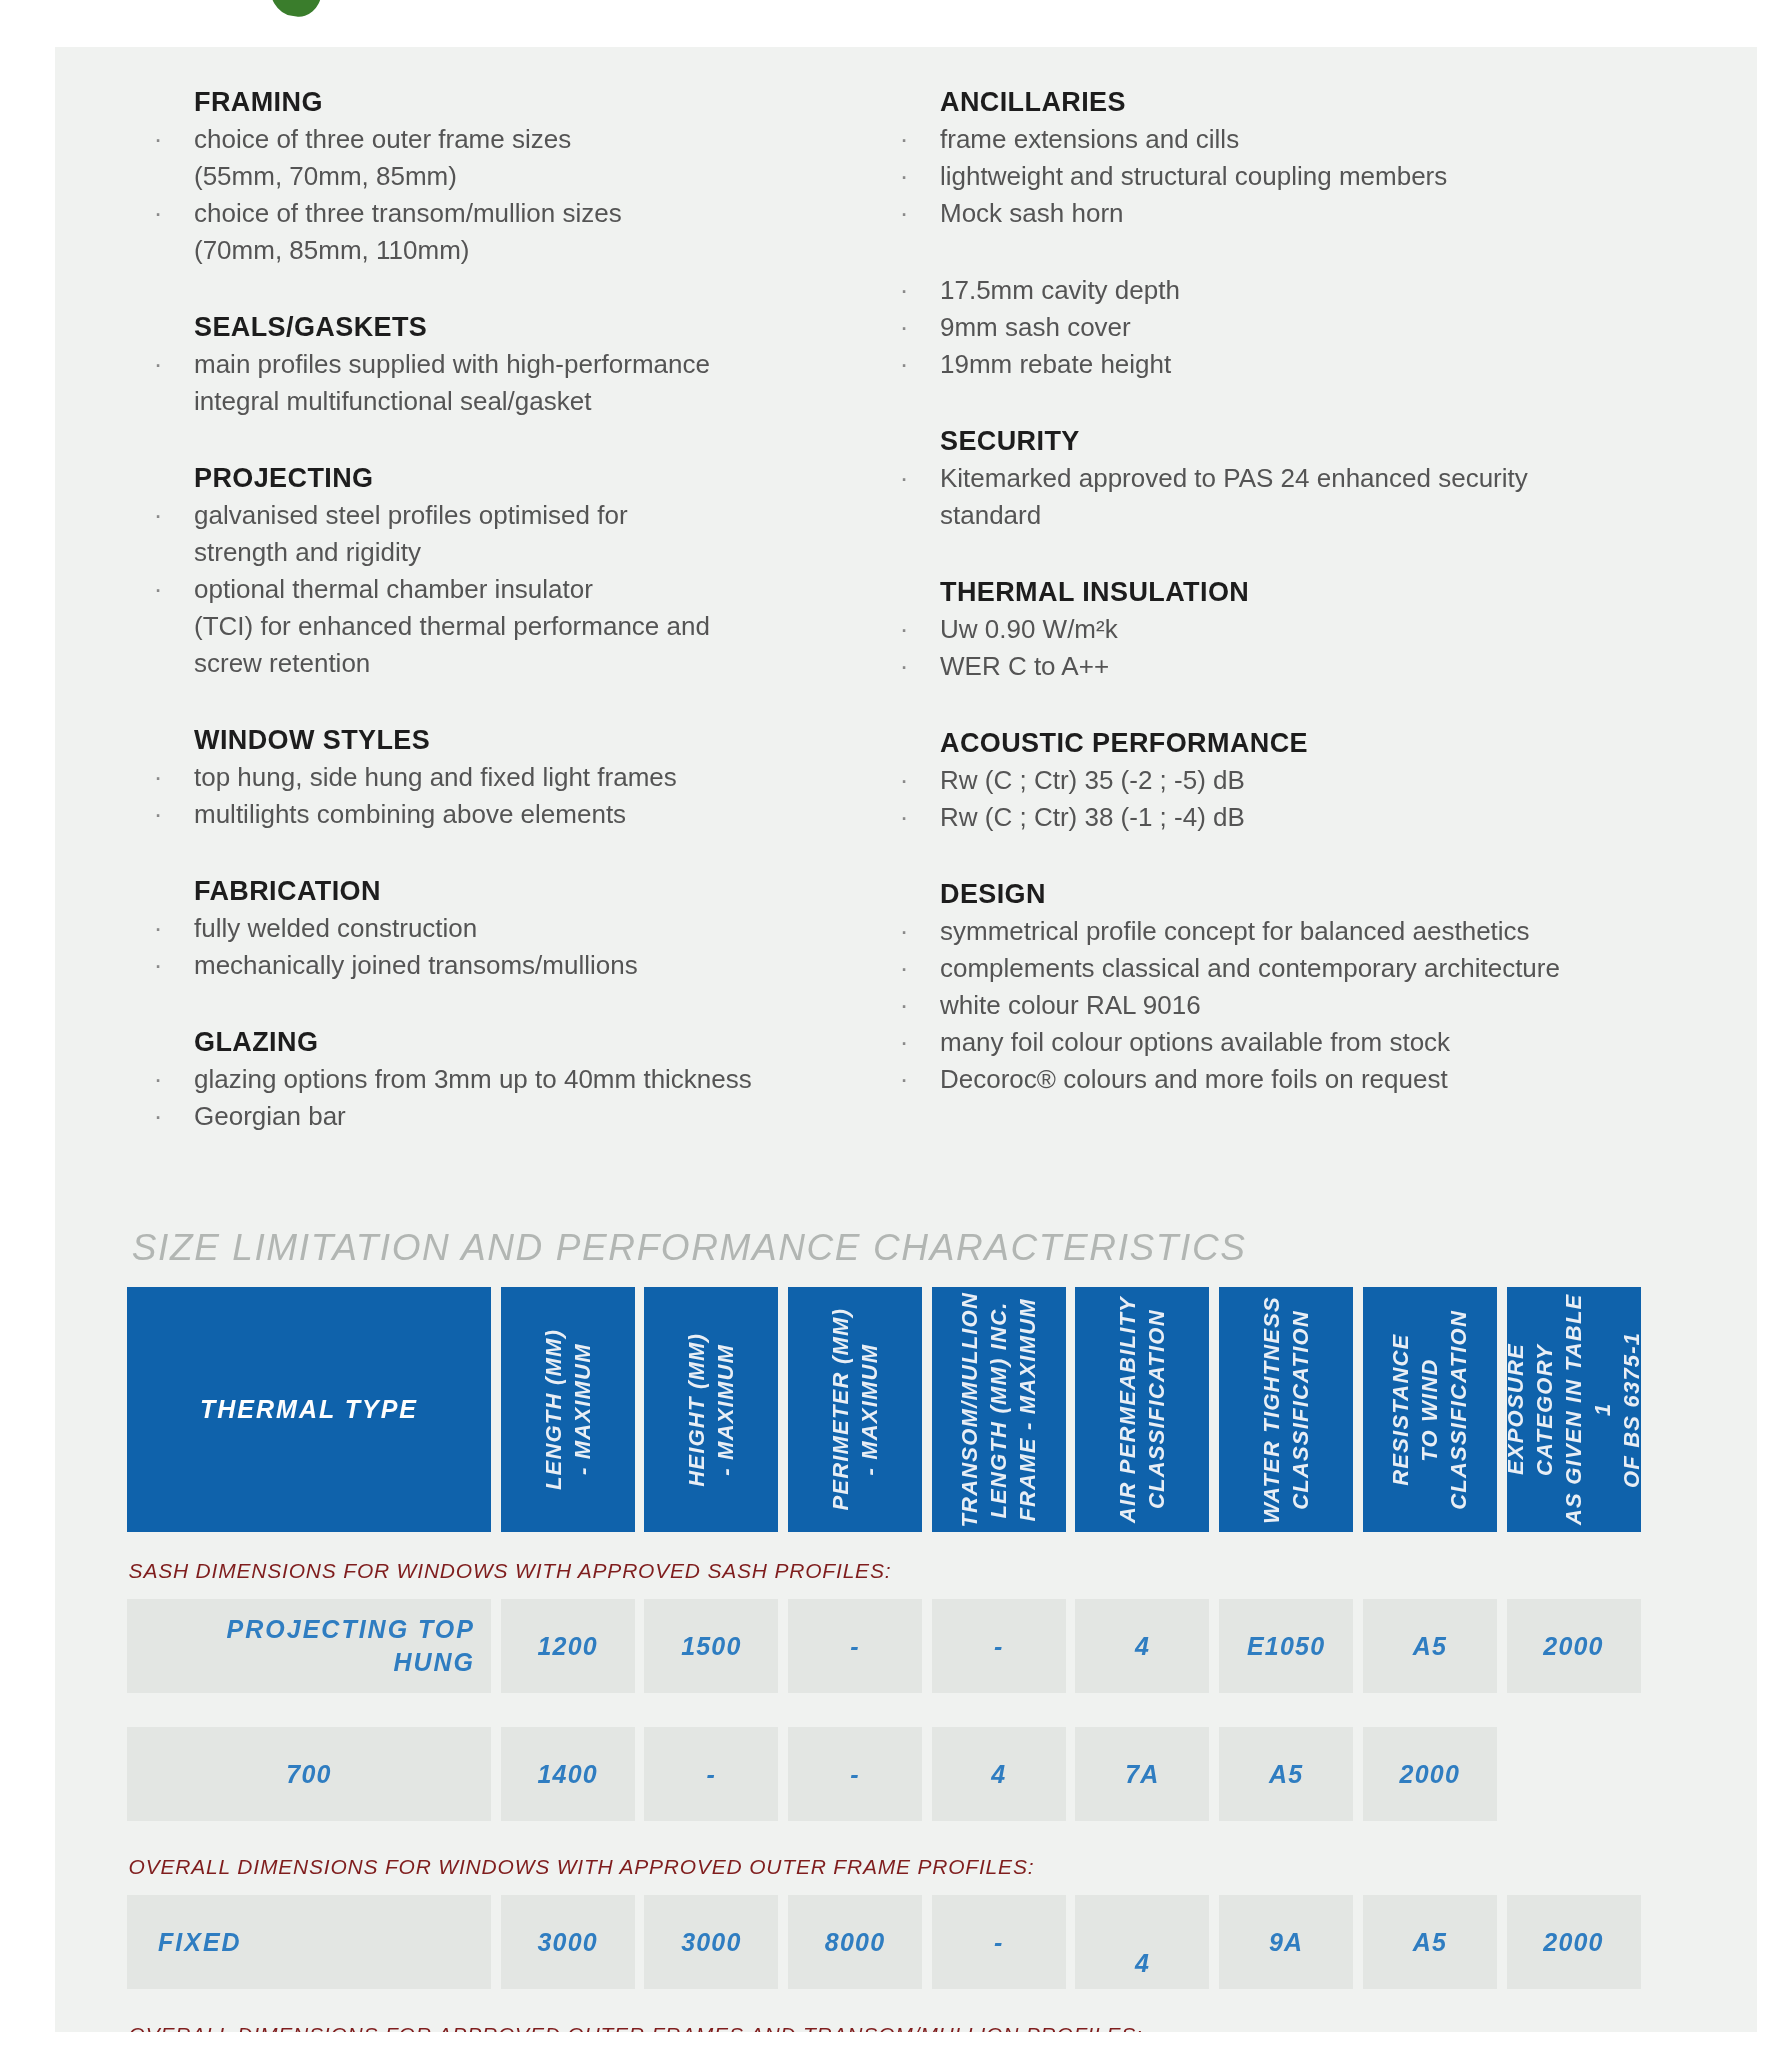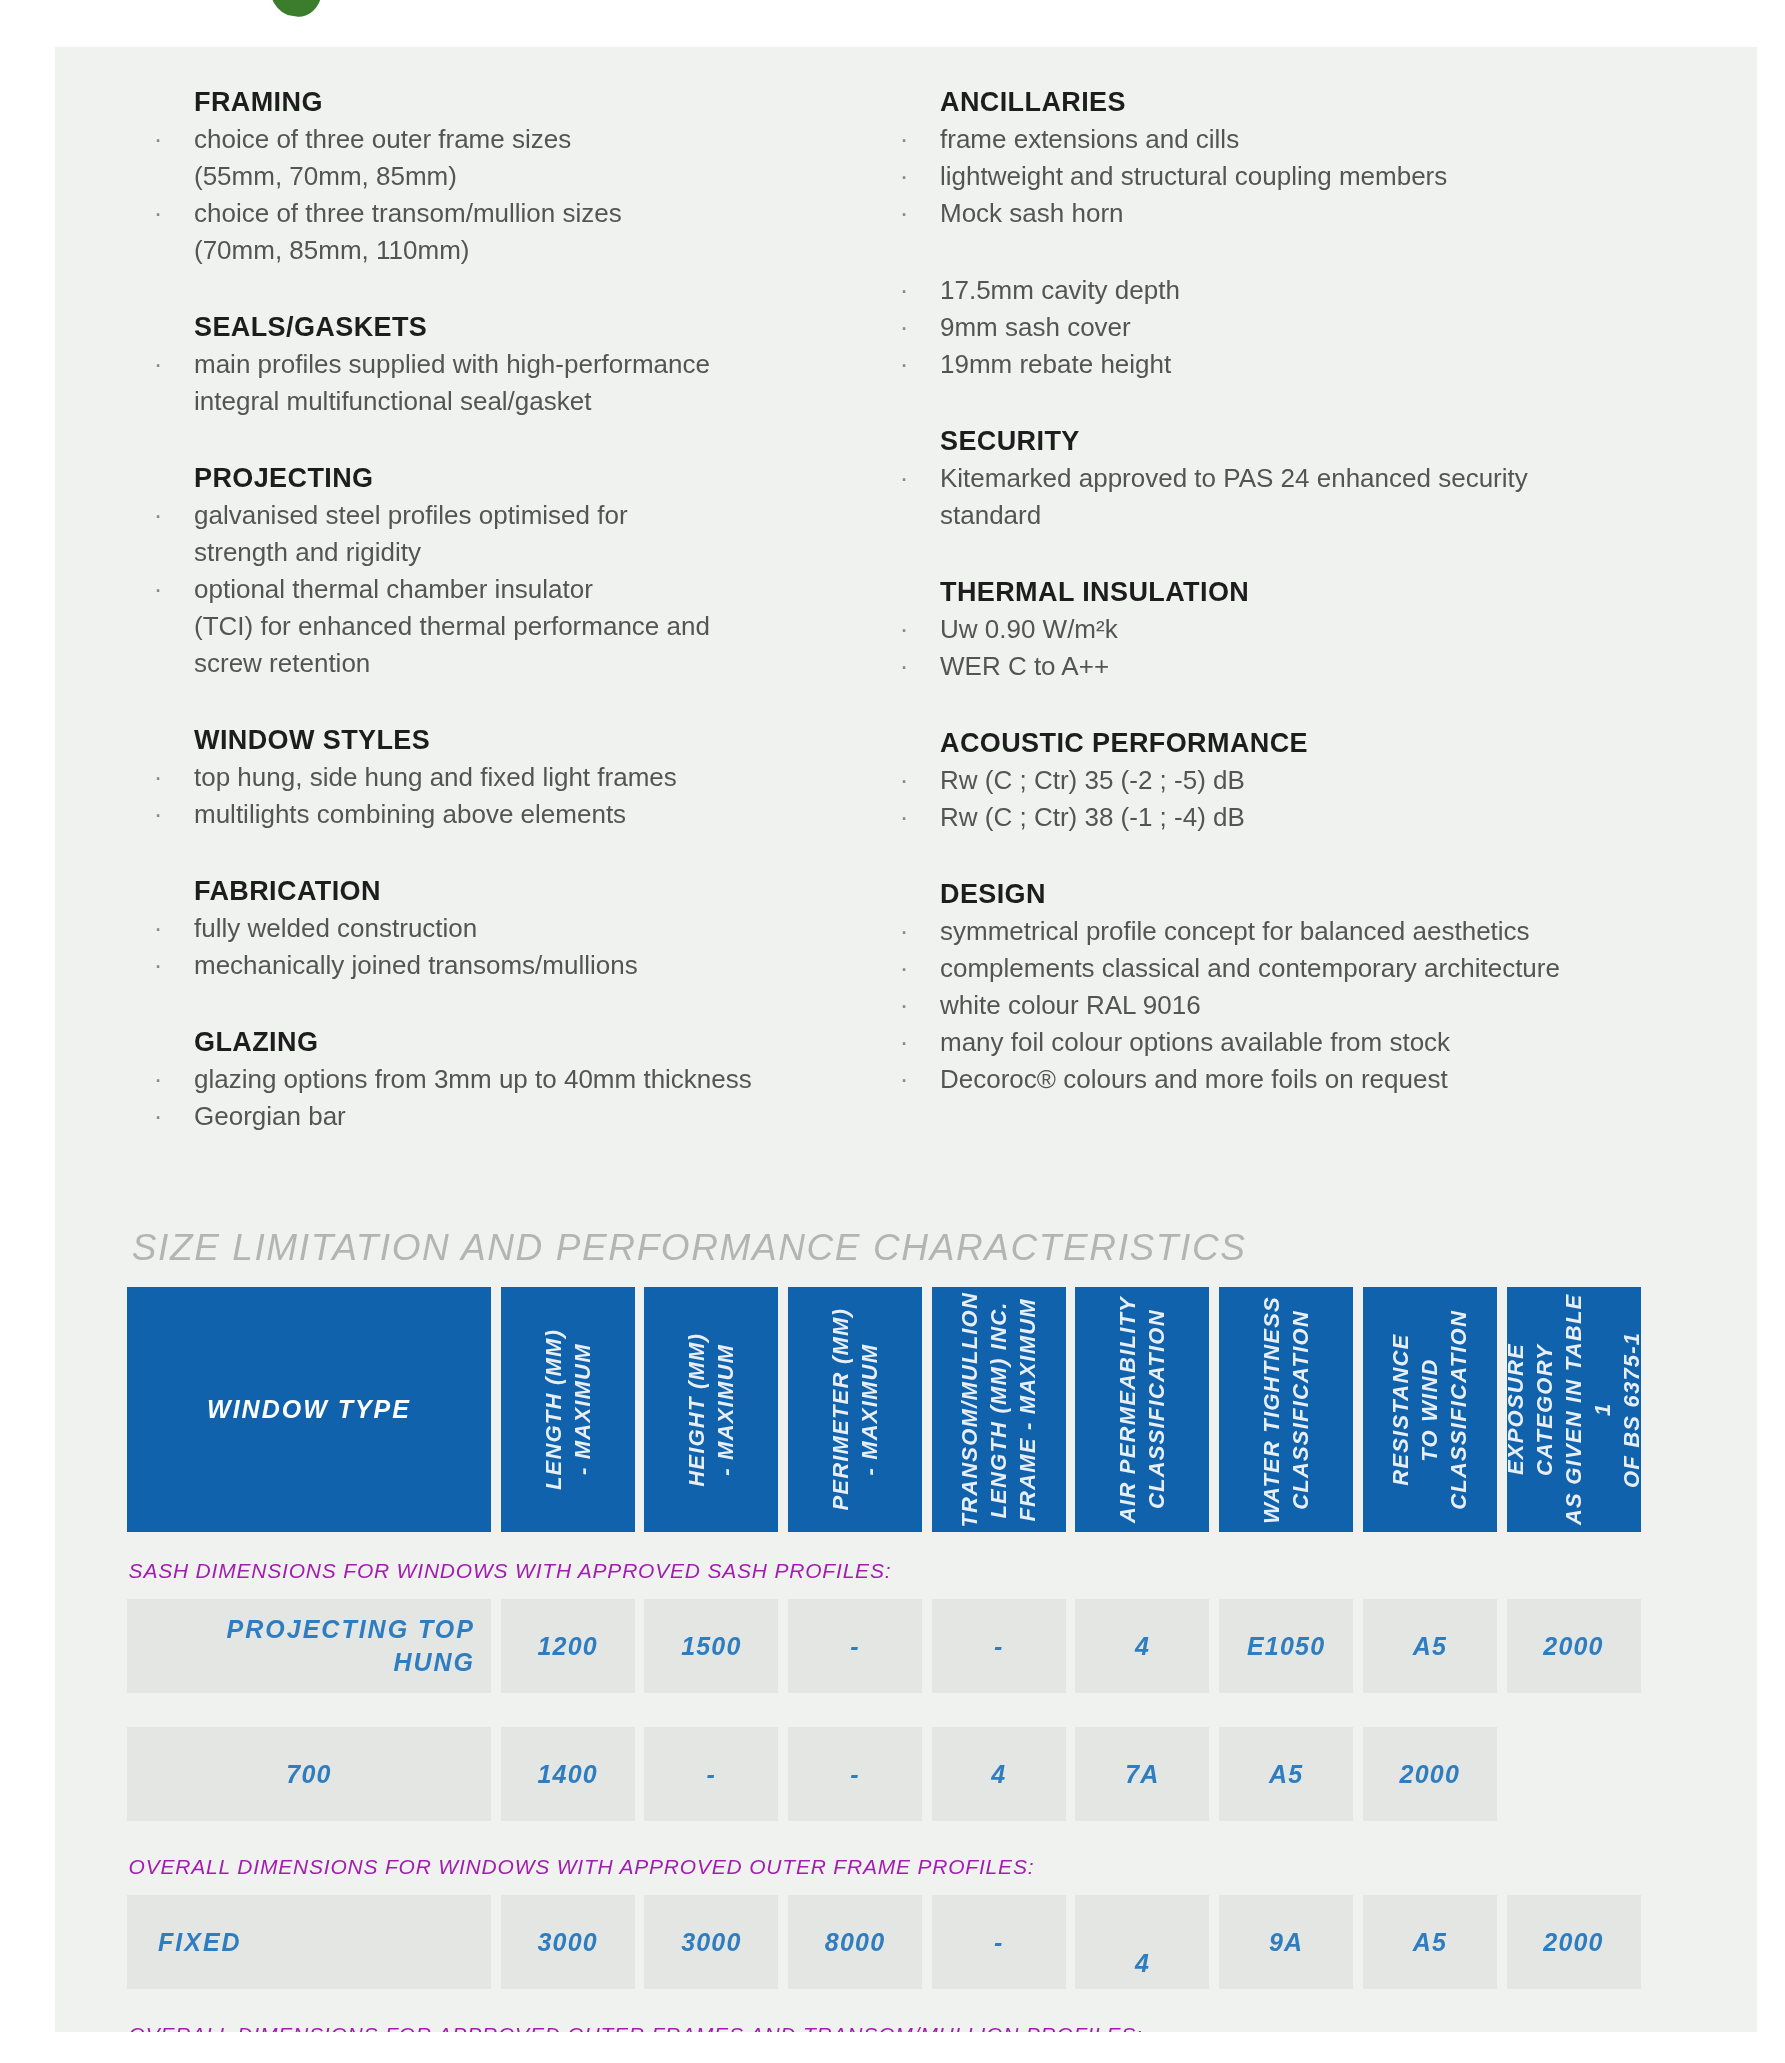--- a/index.html
+++ b/index.html
@@ -32,21 +32,21 @@
   .tbl-title { font-size:37px; color:#b2b6b3; letter-spacing:1.6px; margin-bottom:18px;
                font-weight:400; margin-left:4.8px; }
   .grid { display:grid; grid-template-columns:364px repeat(8,134px); column-gap:9.7px;
           width:1519px; }
   .hdr-cell { background:#0f62ab; height:245px; display:flex; align-items:center;
               justify-content:center; }
   .hdr-cell.first { font-size:25px; font-weight:bold; color:#fdfdfd; letter-spacing:2px; }
   .vtext { writing-mode:vertical-rl; transform:rotate(180deg); white-space:pre-line;
            font-size:22px; font-weight:bold; color:#e8eef5; letter-spacing:1.2px;
            line-height:29px; text-align:center; }
-  .note { font-size:21px; color:#a21caf; letter-spacing:0.8px; margin:27px 0 16px 1.6px; }
+  .note { font-size:21px; color:#7f1d1d; letter-spacing:0.8px; margin:27px 0 16px 1.6px; }
   .rowgrid { margin-bottom:34px; }
   .cell { background:#e3e6e3; min-height:94px; display:flex; align-items:center;
           justify-content:center; font-size:25px; font-weight:bold; color:#2f7dc1;
           letter-spacing:1.2px; }
   .cell.label { justify-content:flex-start; padding-left:31px; padding-right:16px;
                 letter-spacing:2px; line-height:33px; white-space:pre-line;text-align:right; }
   .cell .drop { transform:translateY(21px); display:inline-block; }
 </style>
 </head>
 <body>
@@ -208,21 +208,21 @@
     <span class="dot">·</span>
     <span class="txt">Decoroc® colours and more foils on request</span>
   </div>
         </div>
       </div>
   </div>
 
   <div class="tbl-wrap">
     <div class="tbl-title">SIZE LIMITATION AND PERFORMANCE CHARACTERISTICS</div>
     <div class="grid">
-        <div class="hdr-cell first">WINDOW TYPE</div>
+        <div class="hdr-cell first">THERMAL TYPE</div>
         <div class="hdr-cell">
     <span class="vtext">LENGTH (MM)
 - MAXIMUM</span>
   </div>
         <div class="hdr-cell">
     <span class="vtext">HEIGHT (MM)
 - MAXIMUM</span>
   </div>
         <div class="hdr-cell">
     <span class="vtext">PERIMETER (MM)

